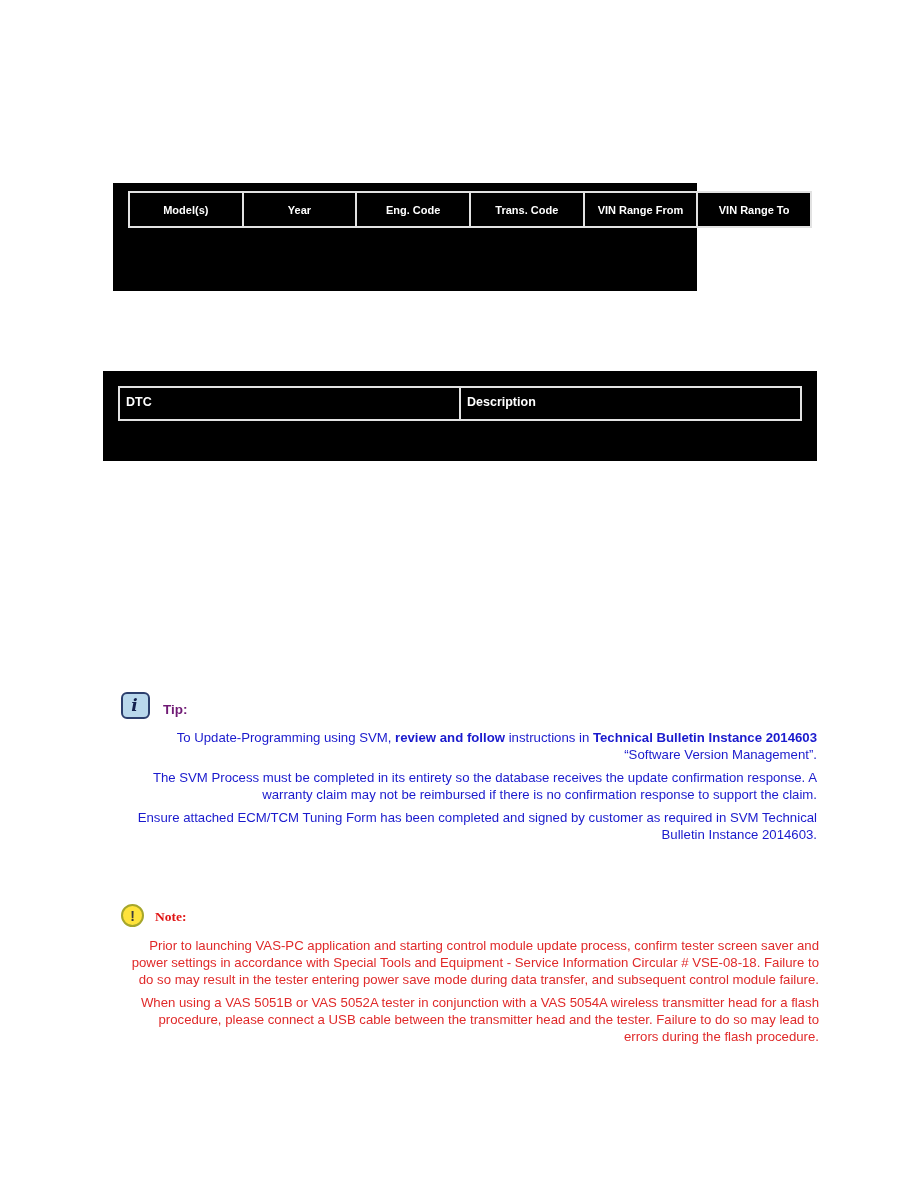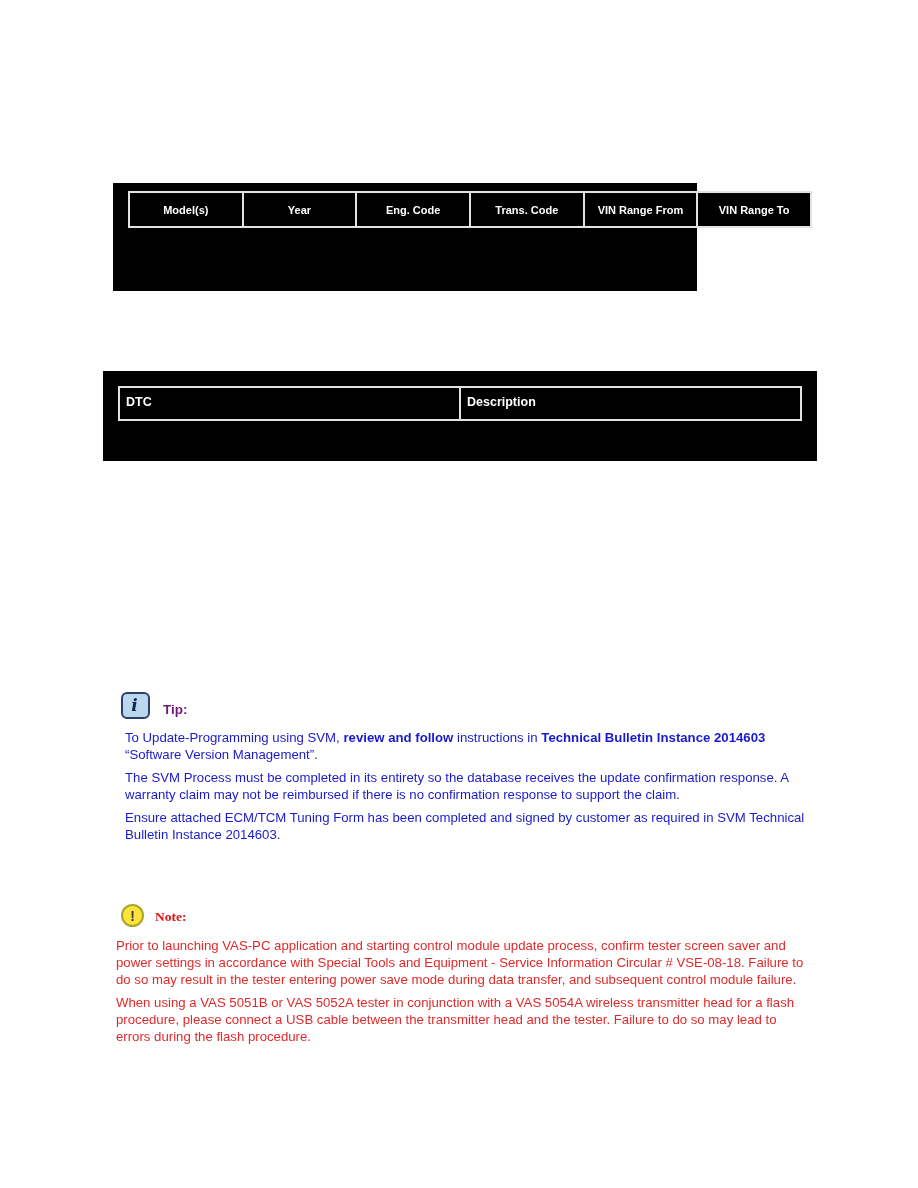--- a/index.html
+++ b/index.html
@@ -53,22 +53,22 @@
     width:19px; height:19px; background:#ffe33c;
     border:2px solid #a6a62b; border-radius:50%;
     display:flex; align-items:center; justify-content:center;
     box-sizing:content-box;
   }
   .note-glyph { font-size:14px; font-weight:bold; color:#3c3c3c; line-height:1; }
   .note-label { color:#e01414; font-size:13.5px; font-weight:bold; padding-bottom:2px;font-family:Liberation Serif, serif; }
 
   .sec-body { position:absolute; }
   #tip-body  { left:125px; top:729px; width:692px; color:#1a1acd; }
-  #note-body { left:116px; top:937px; width:694px; color:#e02a2a; }
-  .sec-body p { margin:0 0 6px 0; font-size:13.2px; line-height:17px; }
+  #note-body { left:125px; top:937px; width:694px; color:#e02a2a; }
+  .sec-body p { margin:0 0 6px 0; font-size:13.2px; line-height:17px;text-align:right; }
   .sec-body .b { font-weight:bold; }
 </style>
 </head>
 <body>
 
 <div class="black-panel" id="vehicle-panel">
   <table class="wtab" id="vehicle-table">
     <tbody>
         <tr class="hrow">
       <td>Model(s)</td>

